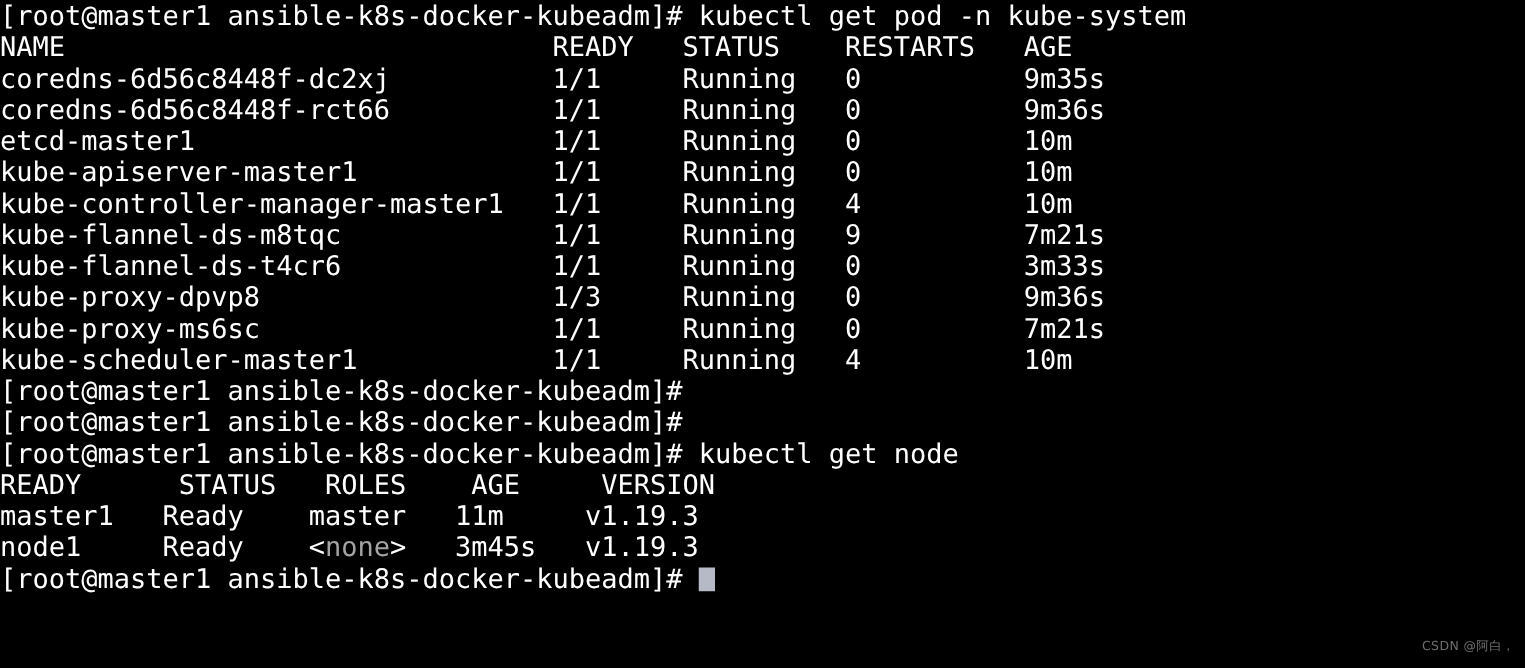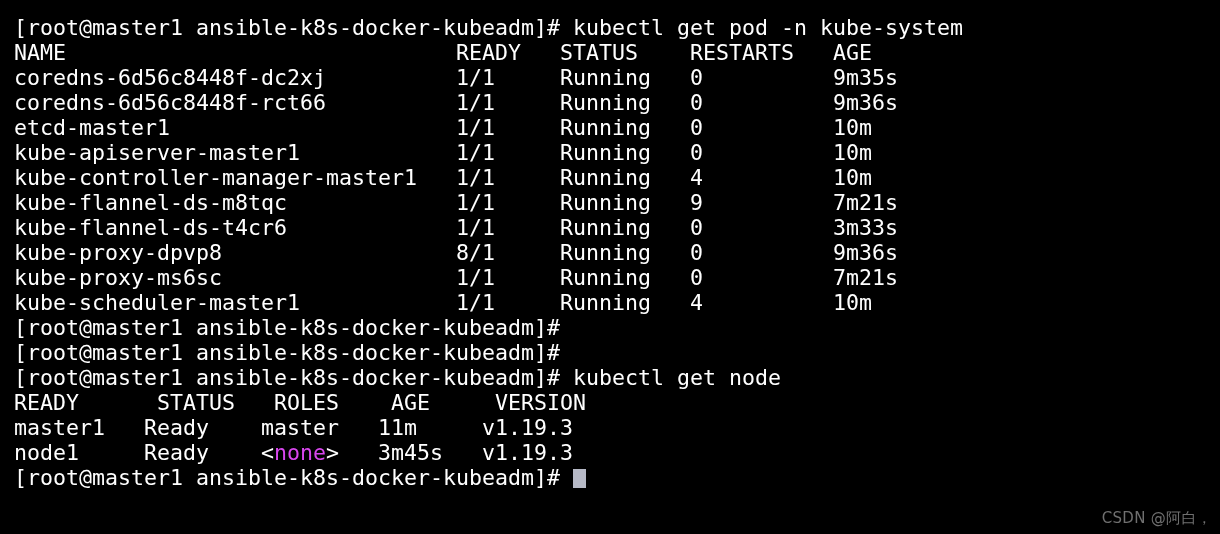--- a/index.html
+++ b/index.html
@@ -16,73 +16,73 @@
   }
   #terminal {
     position: relative;
     width: 1220px;
     height: 534px;
     background: #000000;
     color: #ffffff;
     font-family: "DejaVu Sans Mono", "Liberation Mono", monospace;
     font-size: 21.6px;
     line-height: 25px;
-    padding: 14px;
+    padding: 0;
     box-sizing: border-box;
     overflow: hidden;
   }
   .term-line {
     height: 25px;
     line-height: 25px;
     white-space: pre;
     letter-spacing: 0px;
     font-variant-ligatures: none;
     color: #ffffff;
   }
   .term-line.first {
     height: 26px;
     line-height: 27px;
   }
   .seg { white-space: pre; }
-  .magenta { color: #d946ef; }
+  .magenta { color: #a3a3a3; }
   .cursor {
     display: inline-block;
     width: 13.1px;
     height: 19px;
     background: #b6b9c6;
     vertical-align: -3px;
   }
   #watermark {
     position: absolute;
     right: 8px;
     bottom: 8px;
     color: #6f6f6f;
     font-family: "DejaVu Sans", "Liberation Sans", sans-serif;
-    font-size: 15px;
+    font-size: 10px;
     line-height: 16px;
     letter-spacing: 0.3px;
     white-space: pre;
     pointer-events: none;
   }
 </style>
 </head>
 <body>
 
 <div id="terminal">
   <div id="term-output">
       <div class="term-line first"><span class="seg">[root@master1 ansible-k8s-docker-kubeadm]# kubectl get pod -n kube-system</span></div>
       <div class="term-line"><span class="seg">NAME                              READY   STATUS    RESTARTS   AGE</span></div>
       <div class="term-line"><span class="seg">coredns-6d56c8448f-dc2xj          1/1     Running   0          9m35s</span></div>
       <div class="term-line"><span class="seg">coredns-6d56c8448f-rct66          1/1     Running   0          9m36s</span></div>
       <div class="term-line"><span class="seg">etcd-master1                      1/1     Running   0          10m</span></div>
       <div class="term-line"><span class="seg">kube-apiserver-master1            1/1     Running   0          10m</span></div>
       <div class="term-line"><span class="seg">kube-controller-manager-master1   1/1     Running   4          10m</span></div>
       <div class="term-line"><span class="seg">kube-flannel-ds-m8tqc             1/1     Running   9          7m21s</span></div>
       <div class="term-line"><span class="seg">kube-flannel-ds-t4cr6             1/1     Running   0          3m33s</span></div>
-      <div class="term-line"><span class="seg">kube-proxy-dpvp8                  8/1     Running   0          9m36s</span></div>
+      <div class="term-line"><span class="seg">kube-proxy-dpvp8                  1/3     Running   0          9m36s</span></div>
       <div class="term-line"><span class="seg">kube-proxy-ms6sc                  1/1     Running   0          7m21s</span></div>
       <div class="term-line"><span class="seg">kube-scheduler-master1            1/1     Running   4          10m</span></div>
       <div class="term-line"><span class="seg">[root@master1 ansible-k8s-docker-kubeadm]#</span></div>
       <div class="term-line"><span class="seg">[root@master1 ansible-k8s-docker-kubeadm]#</span></div>
       <div class="term-line"><span class="seg">[root@master1 ansible-k8s-docker-kubeadm]# kubectl get node</span></div>
       <div class="term-line"><span class="seg">READY      STATUS   ROLES    AGE     VERSION</span></div>
       <div class="term-line"><span class="seg">master1   Ready    master   11m     v1.19.3</span></div>
       <div class="term-line"><span class="seg">node1     Ready    &lt;</span><span class="seg magenta">none</span><span class="seg">&gt;   3m45s   v1.19.3</span></div>
       <div class="term-line"><span class="seg">[root@master1 ansible-k8s-docker-kubeadm]# </span><span class="cursor"></span></div>
     </div>

